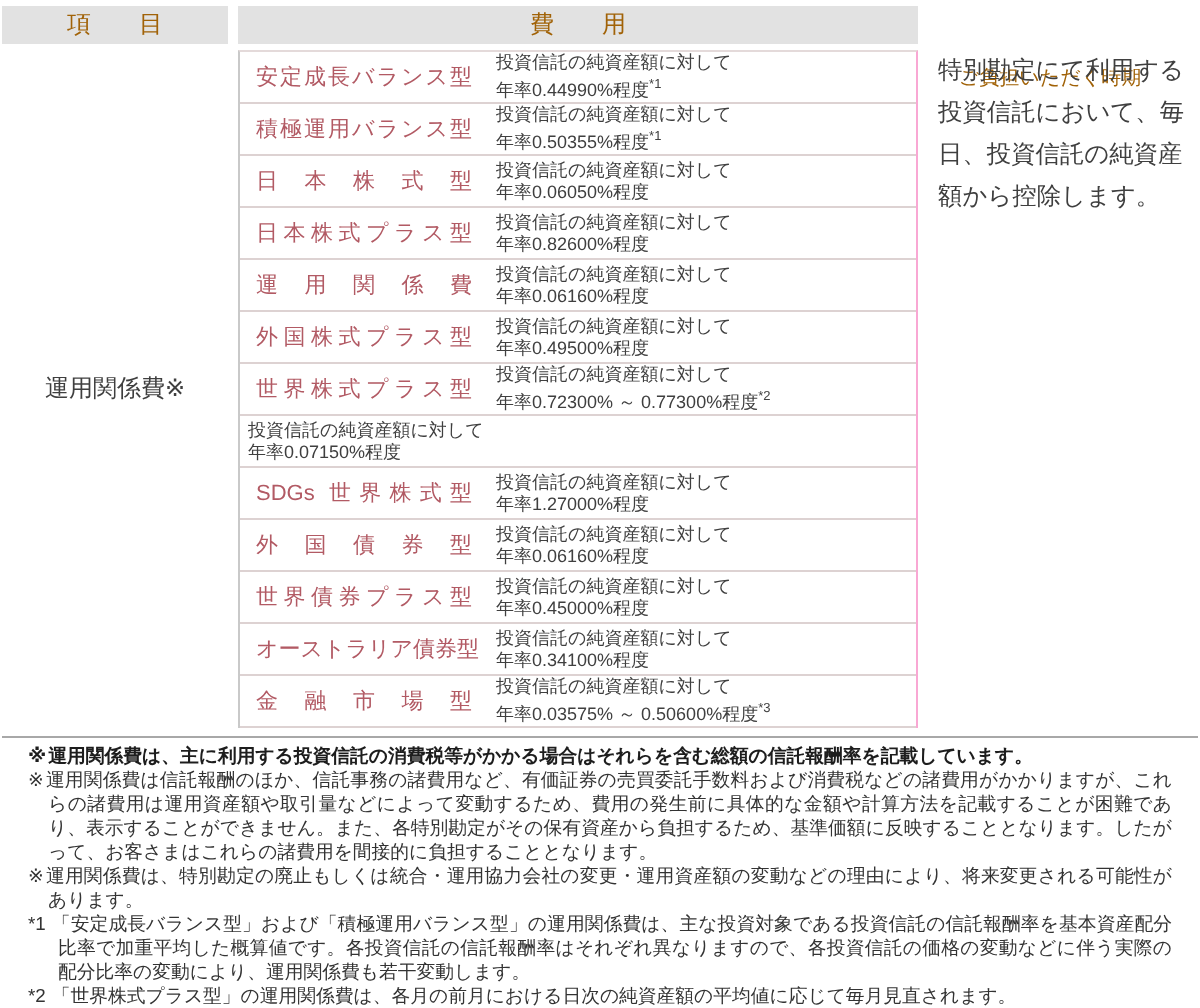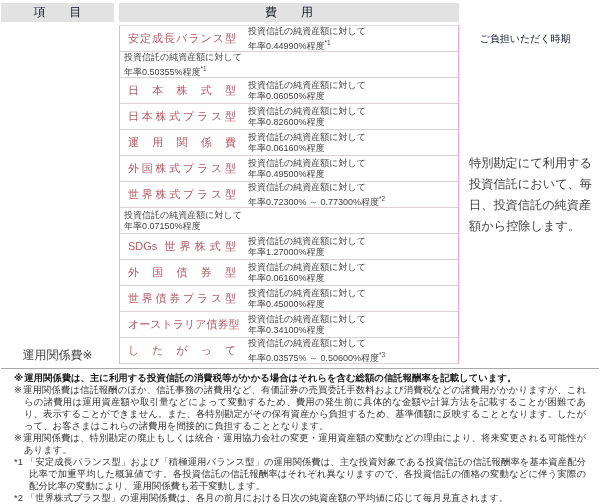--- a/index.html
+++ b/index.html
@@ -2,37 +2,37 @@
 <html><head>
 <meta charset="utf-8">
 <style>
   * { margin:0; padding:0; box-sizing:border-box; }
   html,body { width:600px; height:504px; background:#ffffff;
     font-family:"Liberation Sans","DejaVu Sans",sans-serif; color:#3f3f3f; }
   .page { width:600px; height:504px; padding:3px 1px 0 1px; overflow:hidden; }
 
   
   .hdr { display:flex; height:19px; }
-  .hcell { background:#e2e2e2; color:#0f172a; font-size:12px;
+  .hcell { background:#e2e2e2; color:#a16207; font-size:12px;
     display:flex; align-items:center; justify-content:center; }
   .hcell.item  { width:113px; }
   .hgap1 { width:5px; }
   .hcell.fee   { width:340px; }
   .hgap2 { width:8px; }
   .hcell.time  { width:116px; font-size:10px;margin-top:36px; }
 
   
   .tbody { display:flex; margin-top:3px; }
-  .col-item { width:113px; display:flex; align-items:flex-end; justify-content:center; }
+  .col-item { width:113px; display:flex; align-items:center; justify-content:center; }
   .col-item .lbl { font-size:12px; color:#3f3f3f; }
   .gap1 { width:5px; }
   .col-fee { width:340px; border-left:1px solid #c9c9c9; border-right:1px solid #f9a8d4;
              border-top:1px solid #e4dada; }
   .gap2 { width:8px; }
-  .col-time { width:132px; display:flex; align-items:center; }
+  .col-time { width:132px; display:flex; }
   .col-time .note { font-size:12.2px; line-height:21px; color:#3f3f3f; padding:0 2px; }
 
   .frow { display:flex; height:26px; align-items:center; border-bottom:1px solid #ddd2d2; }
   .fname { width:124px; padding:0 8px; font-size:11px; color:#b25a64;
     white-space:nowrap; text-align:justify; text-align-last:justify; }
   .fdesc { flex:1; padding-left:4px; font-size:9px; line-height:11px; color:#3f3f3f; }
   .frate sup { font-size:6.5px; }
 
   
   .rule { border:none; border-top:1px solid #a8a8a8; margin:4px 0 3px 0; }
@@ -66,20 +66,21 @@
       <div id="rows-host">
   <div class="frow">
     <div class="fname">安定成長バランス型</div>
     <div class="fdesc">
       <div class="fbase">投資信託の純資産額に対して</div>
       <div class="frate"><span class="rt">年率0.44990%程度</span><sup class="rs">*1</sup></div>
     </div>
   </div>
 
   <div class="frow">
+    <div class="fname">積極運用バランス型</div>
     <div class="fdesc">
       <div class="fbase">投資信託の純資産額に対して</div>
       <div class="frate"><span class="rt">年率0.50355%程度</span><sup class="rs">*1</sup></div>
     </div>
   </div>
 
   <div class="frow">
     <div class="fname">日本株式型</div>
     <div class="fdesc">
       <div class="fbase">投資信託の純資産額に対して</div>
@@ -152,21 +153,21 @@
 
   <div class="frow">
     <div class="fname">オーストラリア債券型</div>
     <div class="fdesc">
       <div class="fbase">投資信託の純資産額に対して</div>
       <div class="frate"><span class="rt">年率0.34100%程度</span></div>
     </div>
   </div>
 
   <div class="frow">
-    <div class="fname">したがって</div>
+    <div class="fname">金融市場型</div>
     <div class="fdesc">
       <div class="fbase">投資信託の純資産額に対して</div>
       <div class="frate"><span class="rt">年率0.03575% ～ 0.50600%程度</span><sup class="rs">*3</sup></div>
     </div>
   </div>
 </div>
     </div>
     <div class="gap2"></div>
     <div class="col-time">
       <div class="note">特別勘定にて利用する投資信託において、毎日、投資信託の純資産額から控除します。</div>

